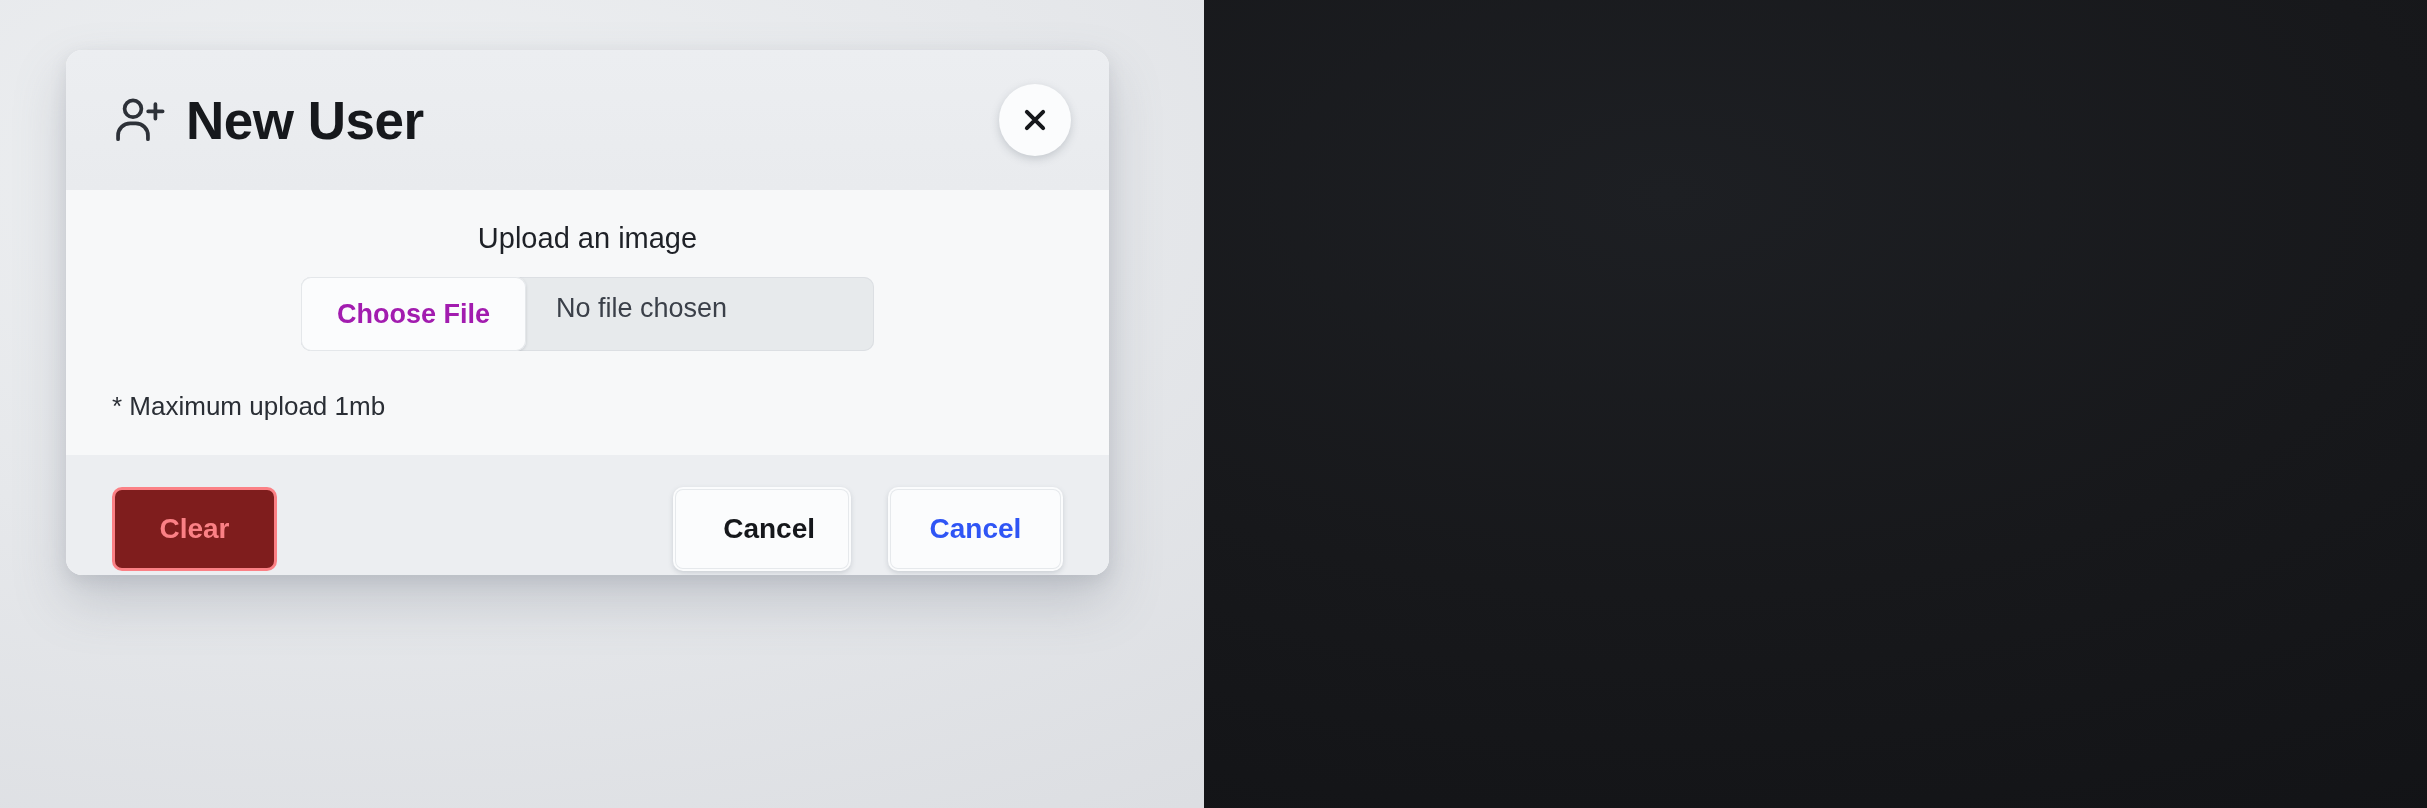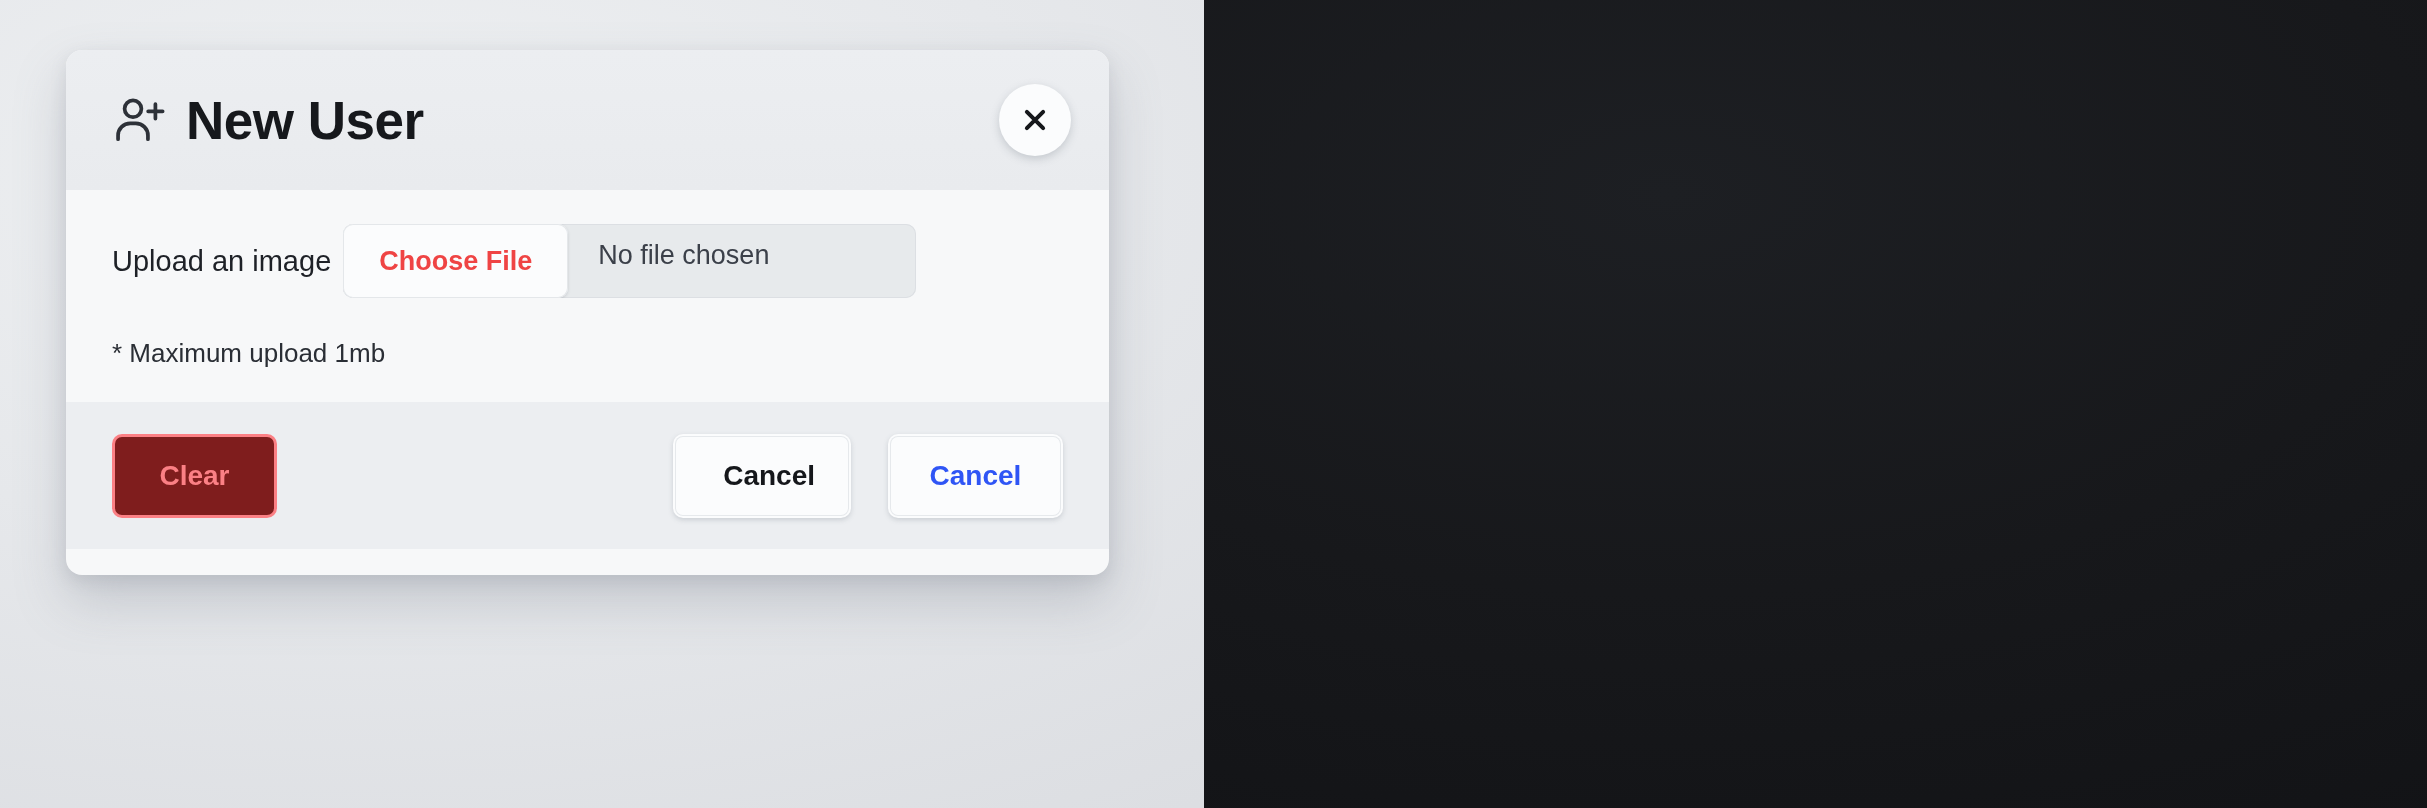--- a/index.html
+++ b/index.html
@@ -103,21 +103,22 @@
   .close-icon { width: 30px; height: 30px; display: block; }
   .card-light .close-icon { color: #16181c; }
 
   
   .card-body { padding: 34px 46px 36px 46px; }
   .card-light .card-body { background: #f7f8f9; }
 
   .upload-row {
     display: flex;
     align-items: center;
-    gap: 12px;
+    gap: 24px;
+    flex-direction: column;
   }
   .upload-label {
     font-size: 29px;
     line-height: 1;
   }
   .card-light .upload-label { color: #1e2127; }
 
   .file-input {
     display: flex;
     align-items: stretch;
@@ -137,21 +138,21 @@
     padding: 0 36px;
     font-size: 27px;
     font-weight: 700;
     border: none;
     border-radius: 10px;
     cursor: pointer;
     white-space: nowrap;
   }
   .card-light .choose-file-button {
     background: #fbfcfd;
-    color: #ef4444;
+    color: #a21caf;
     box-shadow: 0 1px 3px rgba(110,118,130,0.28), inset 0 0 0 1px #e4e7ea;
   }
 
   .file-name {
     display: flex;
     align-items: center;
     padding: 0 30px 12px 30px;
     font-size: 27px;
     white-space: nowrap;
     min-width: 348px;

